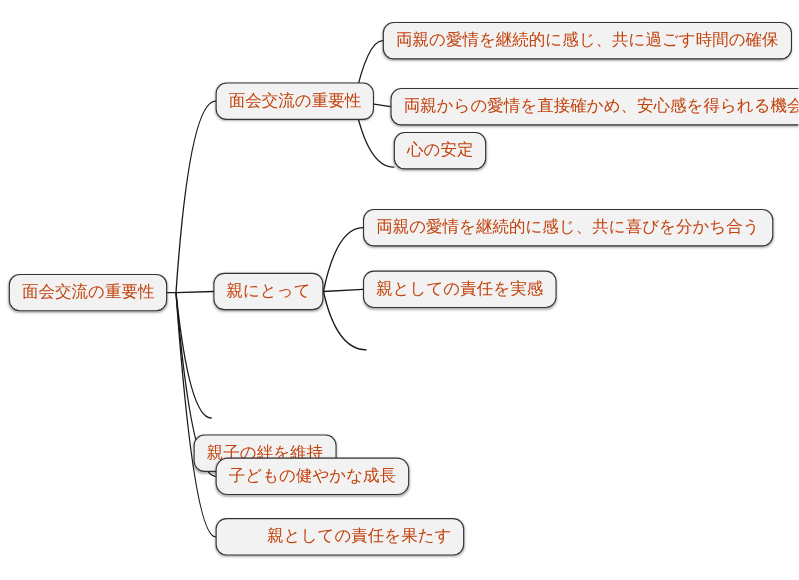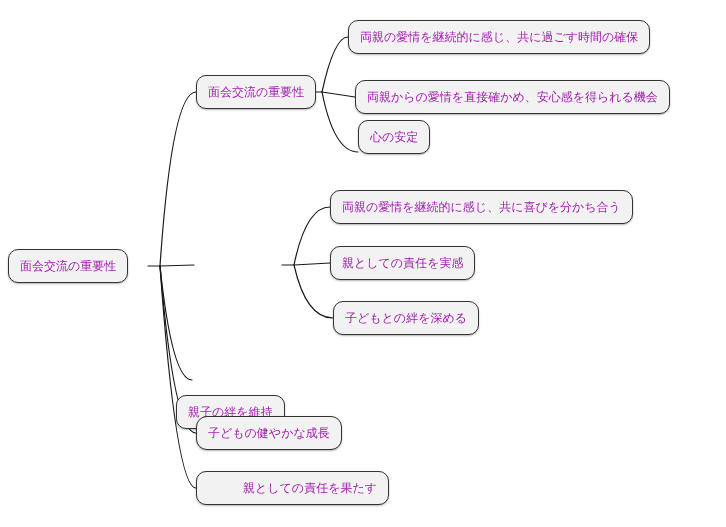--- a/index.html
+++ b/index.html
@@ -25,24 +25,24 @@
   svg.edges path {
     fill: none;
     stroke: #1a1a1a;
     stroke-width: 1.2;
     stroke-linecap: round;
   }
   .node {
     position: absolute;
     box-sizing: border-box;
     padding: 7px 11px;
-    font-size: 12px;
+    font-size: 15px;
     line-height: 18px;
     white-space: nowrap;
-    color: #a21caf;
+    color: #c2410c;
     background: #f2f2f2;
     border: 1.4px solid #333333;
     border-radius: 10px;
     box-shadow: 0 1px 2px rgba(0,0,0,0.30);
   }
 </style>
 </head>
 <body>
 
 <div class="canvas">
@@ -68,21 +68,21 @@
     <path d="M294,265 Q306,318 333,318"></path>
   </svg>
 
   <div class="node" style="left:8px; top:249px;text-align:center;">面会交流の重要性</div>
 
   <div class="node" style="left:196px; top:75px;">面会交流の重要性</div>
   <div class="node" style="left:348px; top:20px;">両親の愛情を継続的に感じ、共に過ごす時間の確保</div>
   <div class="node" style="left:355px; top:80px;">両親からの愛情を直接確かめ、安心感を得られる機会</div>
   <div class="node" style="left:358px; top:120px;">心の安定</div>
 
+  <div class="node" style="left:194px; top:248px;">親にとって</div>
   <div class="node" style="left:330px; top:190px;">両親の愛情を継続的に感じ、共に喜びを分かち合う</div>
   <div class="node" style="left:330px; top:246px;font-family:Liberation Serif, serif;">親としての責任を実感</div>
-  <div class="node" style="left:333px; top:301px;">子どもとの絆を深める</div>
 
   <div class="node" style="left:176px; top:363px;margin-top:32px;">親子の絆を維持</div>
   <div class="node" style="left:196px; top:416px;border-radius:11px;">子どもの健やかな成長</div>
   <div class="node" style="left:196px; top:471px;padding-left:46px;">親としての責任を果たす</div>
 
 </div>
 
 </body></html>

